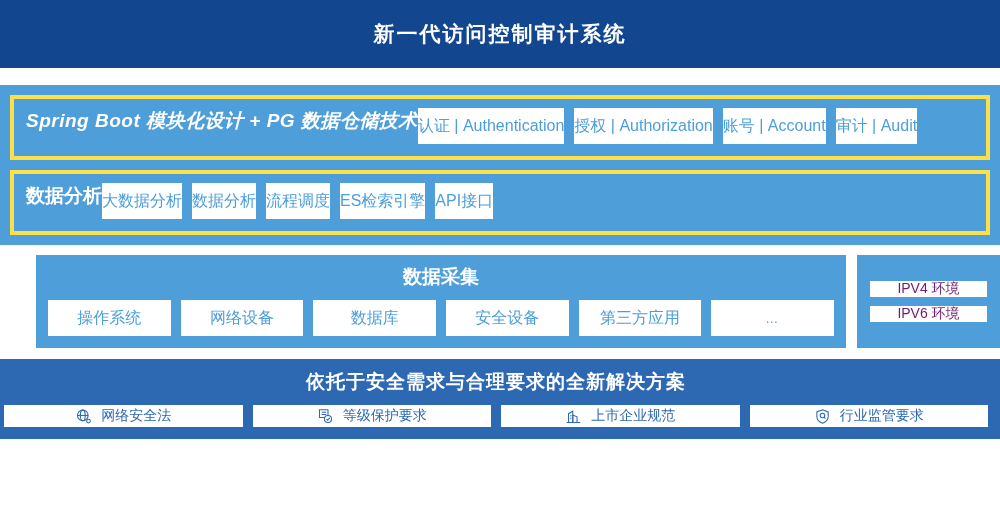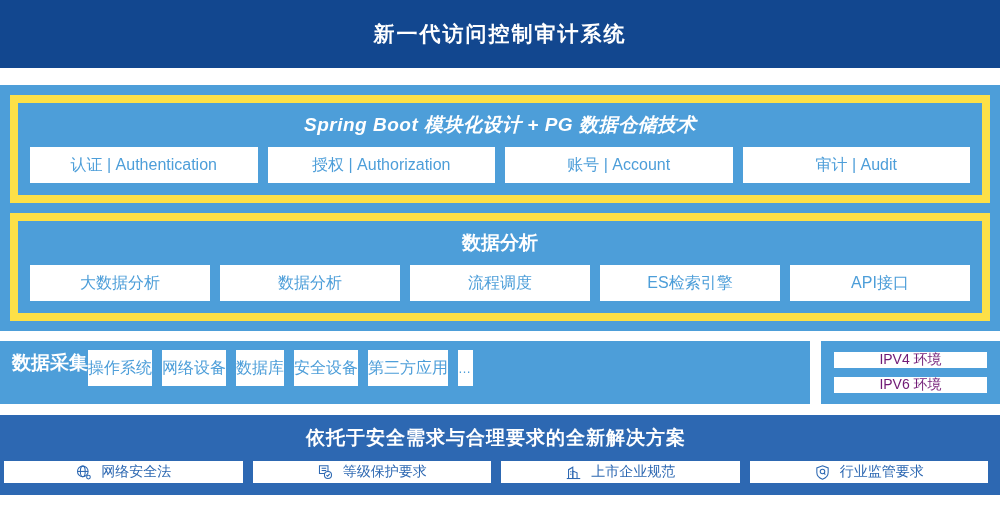--- a/index.html
+++ b/index.html
@@ -25,23 +25,23 @@
   }
 
   
   .region-light {
     margin-top: 17px;
     background: #4d9ed9;
     padding: 10px;
     display: flex; flex-direction: column; gap: 10px;
   }
   .inner-panel {
-    border: 8px solid #fde047;
+    border: 4px solid #fde047;
     padding: 9px 12px 12px 12px;
-    display: flex; flex-direction: column;
+    display: flex; flex-direction: row;
   }
   .panel-title {
     text-align: center;
     color: #ffffff;
     font-size: 19px;
     font-weight: bold;
     padding-bottom: 9px;
   }
   .panel-title.italic { font-style: italic; font-weight: bold; letter-spacing: .5px; }
   .box-row { display: flex; gap: 10px; }
@@ -57,21 +57,21 @@
 
   
   .collect-row {
     margin-top: 10px;
     display: flex; gap: 11px;
   }
   .collect-main {
     width: 810px;
     background: #4d9ed9;
     padding: 9px 12px 12px 12px;
-    display: flex; flex-direction: row;
+    display: flex; flex-direction: column; margin-left: 36px;
   }
   .collect-main .panel-title { padding-bottom: 10px; }
   .ip-panel {
     flex: 1 1 auto;
     background: #4d9ed9;
     padding: 11px 13px;
     display: flex; flex-direction: column; gap: 9px;
     justify-content: center;
   }
   .ip-cell {

